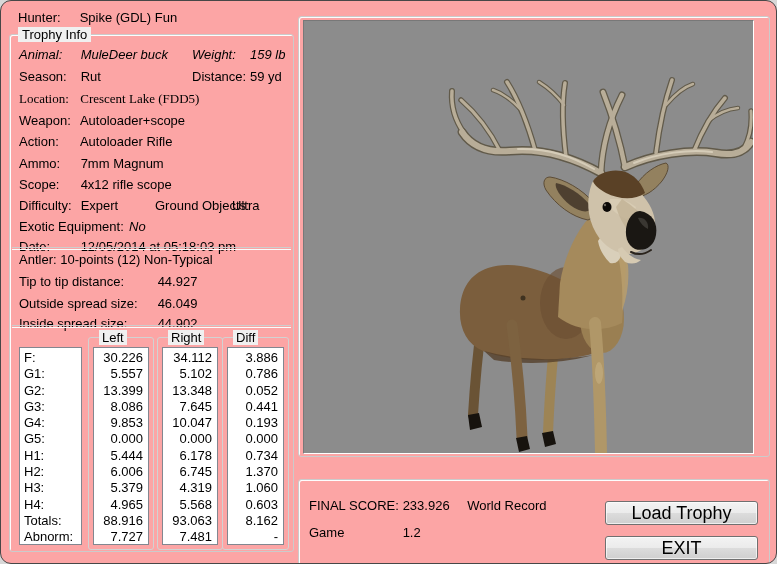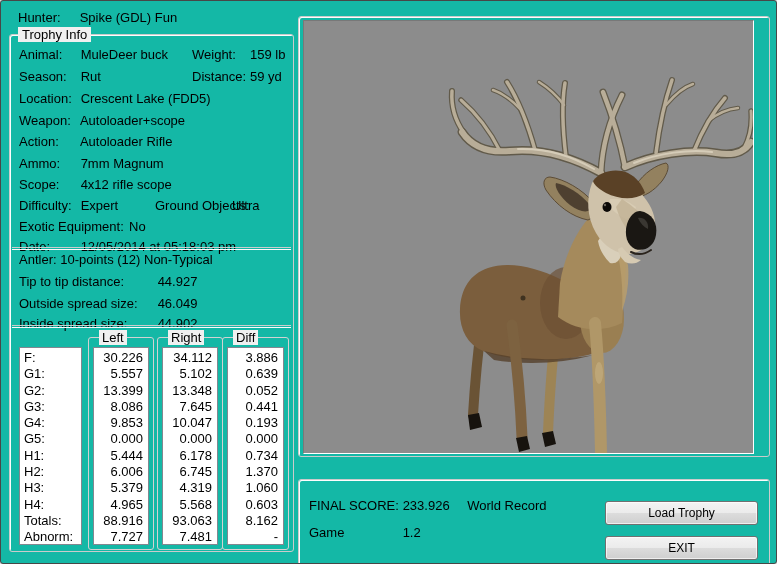--- a/index.html
+++ b/index.html
@@ -1,38 +1,38 @@
 <!DOCTYPE html>
 <html><head>
 <meta charset="utf-8">
 <style>
   html,body{margin:0;padding:0;background:#d8d8d8;}
   *{box-sizing:border-box;}
   .window{
     position:relative;width:777px;height:564px;margin:0 auto;
-    background:#14b8a6;border:1px solid #474747;border-radius:3px;
+    background:#fca5a5;border:1px solid #474747;border-radius:11px;
     font-family:"Liberation Sans","DejaVu Sans",sans-serif;font-size:13px;color:#000;
     overflow:hidden;
   }
   .abs{position:absolute;}
   .lab{display:inline-block;width:58px;white-space:nowrap;}
   .nowrap{white-space:nowrap;}
 
   
   .gb{position:absolute;border:1px solid #cbcbcb;border-radius:3px;box-shadow:inset 1px 1px 0 #fdfdfd;}
   .gb-title{position:absolute;top:-8px;left:8px;background:#f0f0f0;padding:0 4px;line-height:15px;white-space:nowrap;}
 
   
   .trophy-gb{left:8px;top:33px;width:285px;height:518px;}
   .frow{position:absolute;left:9px;right:3px;height:17px;white-space:nowrap;}
   .p2-lab{position:absolute;left:173px;}
   .p2-val{position:absolute;left:231px;}
   .go-lab{position:absolute;left:113px;margin-left:23px;}
   .go-val{position:absolute;left:213px;}
-  .ex-val{position:absolute;left:110px;}
+  .ex-val{position:absolute;left:110px;font-style:italic;}
   .alab{display:inline-block;width:135px;}
   .sep{position:absolute;left:2px;right:2px;height:2px;border-top:1px solid #cdcdcd;box-shadow:0 1px 0 #fbfbfb;}
 
   
   .col-group{position:absolute;top:302px;height:213px;border:1px solid #d2d2d2;border-radius:3px;}
   .col-title{position:absolute;top:-8px;left:10px;background:#f0f0f0;padding:0 3px;line-height:15px;}
   .listbox{position:absolute;background:#ffffff;border:1px solid #828790;padding-top:2px;overflow:hidden;}
   .listbox .cell{height:16.3px;line-height:16.3px;white-space:nowrap;}
   .labels-box{left:9px;top:312px;width:63px;height:198px;}
   .labels-box .cell{padding-left:4px;}
@@ -49,50 +49,50 @@
   .score-gb{left:297px;top:459px;width:472px;height:97px;margin-top:19px;}
   .score-line{position:absolute;left:10px;white-space:nowrap;}
   .sc-lab{display:inline-block;width:90px;}
   .sc-val{display:inline-block;width:61px;}
 
   .btn{
     position:absolute;left:306px;width:153px;height:24px;
     border:1px solid #707070;border-radius:3px;
     background:linear-gradient(to bottom,#f3f3f3 0%,#ebebeb 49%,#dcdcdc 51%,#cfcfcf 100%);
     box-shadow:inset 0 0 0 1px rgba(255,255,255,.65);
-    font-family:"Liberation Sans","DejaVu Sans",sans-serif;font-size:12px;color:#000;
+    font-family:"Liberation Sans","DejaVu Sans",sans-serif;font-size:18px;color:#000;
     text-align:center;cursor:default;padding:0;
   }
 </style>
 </head>
 <body>
 
 <div class="window">
 
   <div class="abs nowrap" style="left:17px;top:9px;">
     <span class="lab">Hunter:</span>
     <span>Spike (GDL) Fun</span>
   </div>
 
   <div class="gb trophy-gb">
     <span class="gb-title">Trophy Info</span>
 
-    <div class="frow" style="top:12px;">
+    <div class="frow" style="top:12px;font-style:italic;">
       <span class="lab">Animal:</span>
       <span>MuleDeer buck</span>
       <span class="p2-lab">Weight:</span>
       <span class="p2-val">159 lb</span>
     </div>
     <div class="frow" style="top:34px;">
       <span class="lab">Season:</span>
       <span>Rut</span>
       <span class="p2-lab">Distance:</span>
       <span class="p2-val">59 yd</span>
     </div>
-    <div class="frow" style="top:56px;">
+    <div class="frow" style="top:56px;font-family:Liberation Serif, serif;">
       <span class="lab">Location:</span>
       <span>Crescent Lake (FDD5)</span>
     </div>
     <div class="frow" style="top:99px;">
       <span class="lab">Action:</span>
       <span>Autoloader Rifle</span>
     </div>
     <div class="frow" style="top:78px;">
       <span class="lab">Weapon:</span>
       <span>Autoloader+scope</span>
@@ -188,21 +188,21 @@
         <div class="cell">5.568</div>
         <div class="cell">93.063</div>
         <div class="cell">7.481</div>
       </div>
     </div>
 
     <div class="col-group" style="left:212px;width:67px;">
       <span class="col-title">Diff</span>
       <div class="listbox num-box" style="width:57px;">
         <div class="cell">3.886</div>
-        <div class="cell">0.639</div>
+        <div class="cell">0.786</div>
         <div class="cell">0.052</div>
         <div class="cell">0.441</div>
         <div class="cell">0.193</div>
         <div class="cell">0.000</div>
         <div class="cell">0.734</div>
         <div class="cell">1.370</div>
         <div class="cell">1.060</div>
         <div class="cell">0.603</div>
         <div class="cell">8.162</div>
         <div class="cell">-</div>

